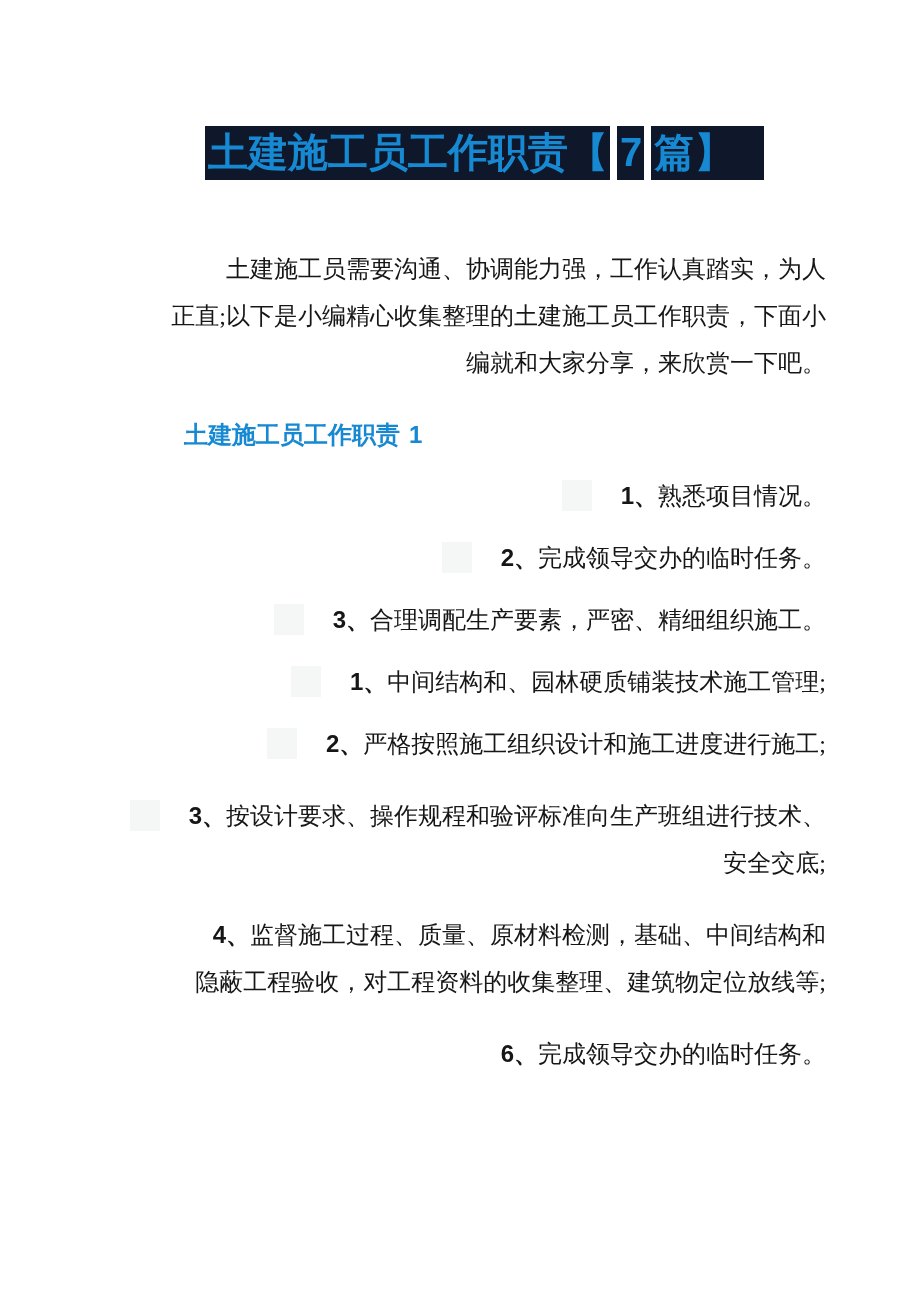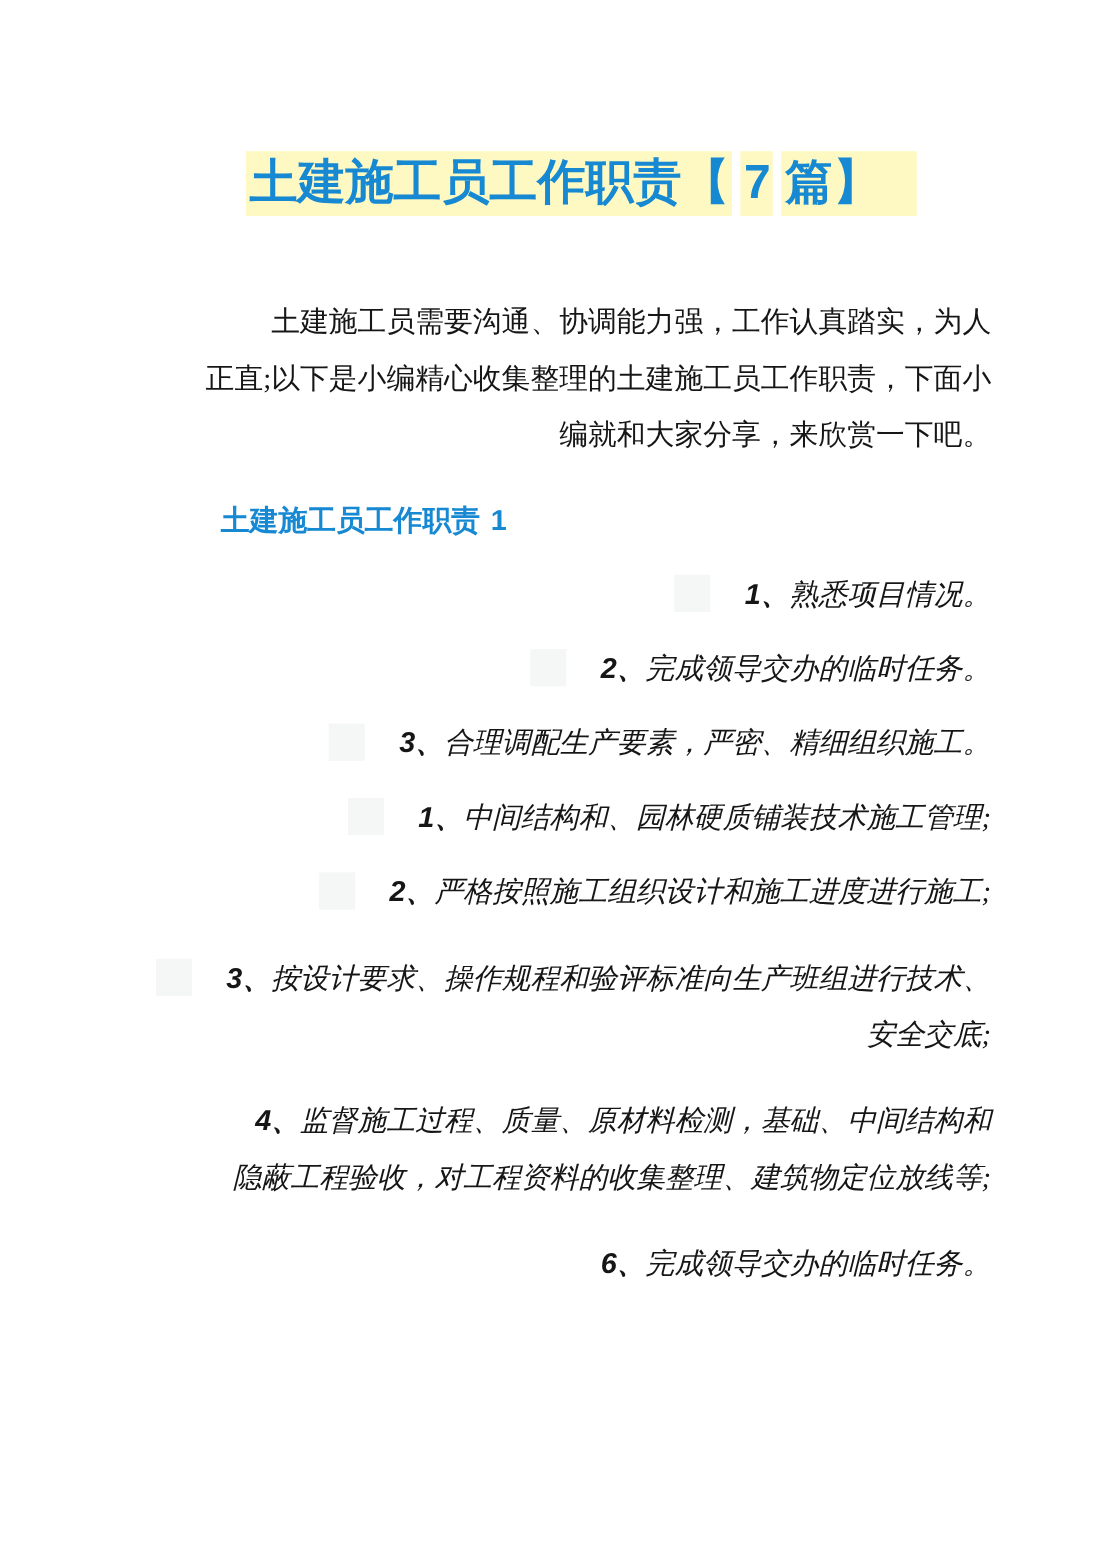--- a/index.html
+++ b/index.html
@@ -27,21 +27,21 @@
     padding-left: 79px;
     font-family: "Liberation Sans", "DejaVu Sans", sans-serif;
     font-weight: 700;
     font-size: 40px;
     line-height: 52px;
     color: #1689d2;
     letter-spacing: 0;
     white-space: nowrap;
   }
   h1.doc-title .hl {
-    background: #fef9c3;
+    background: #0f172a;
     padding: 4px 2px 6px 3px;
   }
   h1.doc-title .seg-gap { margin-left: 7px; }
   h1.doc-title .seg-tail { padding-right: 30px; }
   
   p.body-text {
     margin: 0;
     font-size: 24px;
     line-height: 47px;
     text-align: right;
@@ -57,21 +57,21 @@
     padding-left: 58px;
     font-family: "Liberation Sans", "DejaVu Sans", sans-serif;
     font-weight: 700;
     font-size: 24px;
     line-height: 47px;
     color: #1689d2;
   }
   h2.sec-heading.mt-lg { margin-top: 34px; }
   h2.sec-heading .h-num { margin-left: 9px; }
   
-  p.item { margin: 14px 0 0 0; font-style: italic; }
+  p.item { margin: 14px 0 0 0; }
   p.item.mt-lg { margin-top: 24px; }
   p.item .txt { white-space: pre-wrap; }
   .sp {
     display: inline-block;
     height: 31px;
     vertical-align: -7px;
   }
   .sp-box {
     width: 30px;
     background: #f5f6f6;

